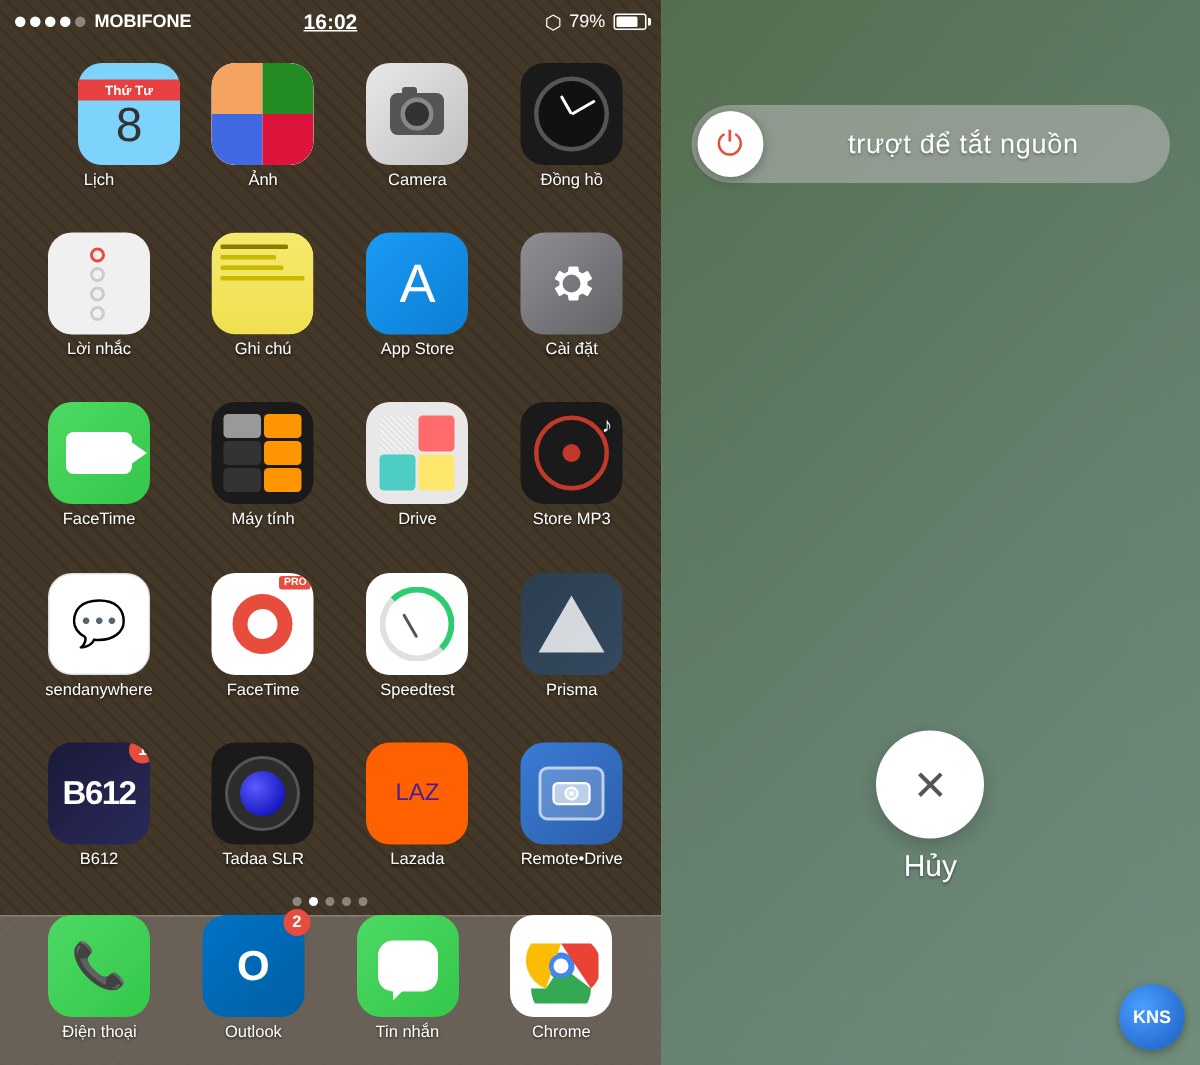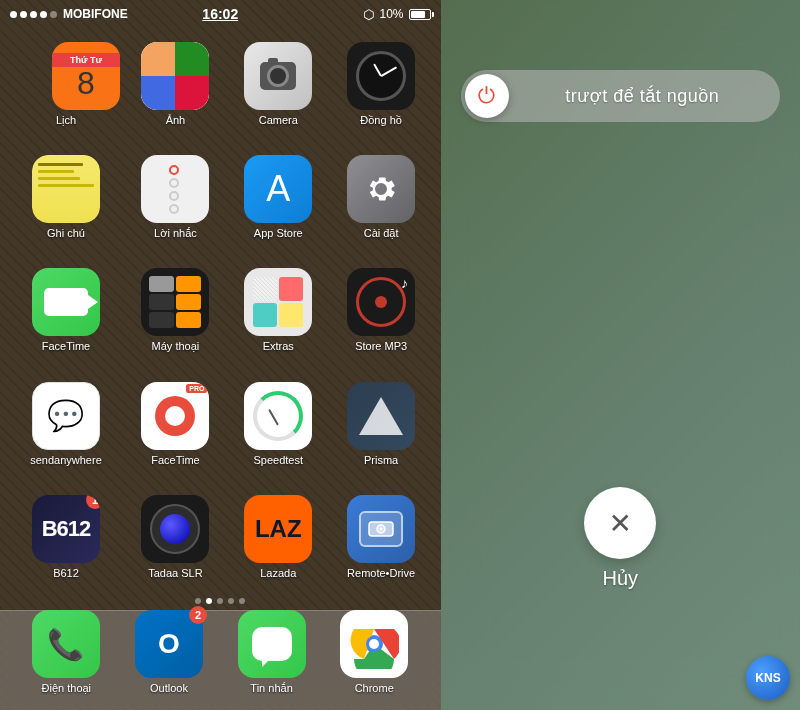--- a/index.html
+++ b/index.html
@@ -141,21 +141,21 @@
     .app-label {
       color: white;
       font-size: 11px;
       text-align: center;
       text-shadow: 0 1px 2px rgba(0,0,0,0.8);
       line-height: 1.2;
     }
 
     
     .app-calendar {
-      background: #f97316;
+      background: #7dd3fc;
       flex-direction: column;
       font-size: 10px;
       margin-left: 40px;
     }
     .app-calendar .cal-header {
       background: #e84040;
       color: white;
       font-size: 9px;
       width: 100%;
       text-align: center;
@@ -435,23 +435,23 @@
     }
     .tadaa-ball {
       width: 30px;
       height: 30px;
       border-radius: 50%;
       background: radial-gradient(circle at 35% 35%, #5a5aff, #0000aa);
     }
 
     .app-lazada { background: #ff6000; }
     .lazada-text {
-      color: #0f172a;
-      font-size: 24px;
-      font-weight: bold;
+      color: #4c1d95;
+      font-size: 16px;
+      font-weight: normal;
     }
 
     .app-remotedrive { background: linear-gradient(135deg, #3a7bd5, #2c5faa); }
     .rd-icon {
       width: 44px;
       height: 36px;
       background: rgba(255,255,255,0.2);
       border-radius: 6px;
       border: 2px solid rgba(255,255,255,0.6);
       display: flex;
@@ -715,21 +715,21 @@
         <div class="status-dot"></div>
         <div class="status-dot"></div>
         <div class="status-dot"></div>
         <div class="status-dot" style="background:rgba(255,255,255,0.4)"></div>
       </div>
       <span class="status-carrier">MOBIFONE</span>
     </div>
     <div class="status-time">16:02</div>
     <div class="status-right">
       <span style="font-size:13px">⬡</span>
-      <span style="font-size:12px;color:white">10%</span>
+      <span style="font-size:12px;color:white">79%</span>
       <div class="battery-icon">
         <div class="battery-fill"></div>
       </div>
     </div>
   </div>
 
   <div class="app-grid">
 
     <div class="app-item">
       <div class="app-icon app-calendar">
@@ -762,51 +762,51 @@
       <div class="app-icon app-clock">
         <div class="clock-face">
           <div class="clock-hand-h"></div>
           <div class="clock-hand-m"></div>
         </div>
       </div>
       <span class="app-label">Đồng hồ</span>
     </div>
 
     <div class="app-item">
+      <div class="app-icon" style="background:#f0f0f0;flex-direction:column;gap:3px;padding:6px">
+        <div style="display:flex;gap:3px;align-items:center">
+          <div style="width:10px;height:10px;border-radius:50%;border:2px solid #e74c3c"></div>
+          <div style="flex:1;height:3px;background:#ccc;border-radius:1px"></div>
+        </div>
+        <div style="display:flex;gap:3px;align-items:center">
+          <div style="width:10px;height:10px;border-radius:50%;border:2px solid #ccc"></div>
+          <div style="flex:1;height:3px;background:#ccc;border-radius:1px"></div>
+        </div>
+        <div style="display:flex;gap:3px;align-items:center">
+          <div style="width:10px;height:10px;border-radius:50%;border:2px solid #ccc"></div>
+          <div style="flex:1;height:3px;background:#ccc;border-radius:1px"></div>
+        </div>
+        <div style="display:flex;gap:3px;align-items:center">
+          <div style="width:10px;height:10px;border-radius:50%;border:2px solid #ccc"></div>
+          <div style="flex:1;height:3px;background:#ccc;border-radius:1px"></div>
+        </div>
+      </div>
+      <span class="app-label">Lời nhắc</span>
+    </div>
+
+    <div class="app-item">
       <div class="app-icon" style="padding:0;overflow:hidden">
         <div class="notes-inner">
           <div class="note-line"></div>
           <div class="note-line"></div>
           <div class="note-line"></div>
           <div class="note-line"></div>
         </div>
       </div>
       <span class="app-label">Ghi chú</span>
-    </div>
-
-    <div class="app-item">
-      <div class="app-icon" style="background:#f0f0f0;flex-direction:column;gap:3px;padding:6px">
-        <div style="display:flex;gap:3px;align-items:center">
-          <div style="width:10px;height:10px;border-radius:50%;border:2px solid #e74c3c"></div>
-          <div style="flex:1;height:3px;background:#ccc;border-radius:1px"></div>
-        </div>
-        <div style="display:flex;gap:3px;align-items:center">
-          <div style="width:10px;height:10px;border-radius:50%;border:2px solid #ccc"></div>
-          <div style="flex:1;height:3px;background:#ccc;border-radius:1px"></div>
-        </div>
-        <div style="display:flex;gap:3px;align-items:center">
-          <div style="width:10px;height:10px;border-radius:50%;border:2px solid #ccc"></div>
-          <div style="flex:1;height:3px;background:#ccc;border-radius:1px"></div>
-        </div>
-        <div style="display:flex;gap:3px;align-items:center">
-          <div style="width:10px;height:10px;border-radius:50%;border:2px solid #ccc"></div>
-          <div style="flex:1;height:3px;background:#ccc;border-radius:1px"></div>
-        </div>
-      </div>
-      <span class="app-label">Lời nhắc</span>
     </div>
 
     <div class="app-item">
       <div class="app-icon app-appstore">
         <span class="appstore-icon">A</span>
       </div>
       <span class="app-label">App Store</span>
     </div>
 
     <div class="app-item">
@@ -829,33 +829,33 @@
       <div class="app-icon app-calculator">
         <div class="calc-grid">
           <div class="calc-btn light"></div>
           <div class="calc-btn orange"></div>
           <div class="calc-btn"></div>
           <div class="calc-btn orange"></div>
           <div class="calc-btn"></div>
           <div class="calc-btn orange"></div>
         </div>
       </div>
-      <span class="app-label">Máy thoại</span>
+      <span class="app-label">Máy tính</span>
     </div>
 
     <div class="app-item">
       <div class="app-icon" style="background:#e8e8e8;padding:6px">
         <div class="extras-grid">
           <div class="ext-cell" style="background:#f0f0f0;background-image:repeating-linear-gradient(45deg,#ddd 0,#ddd 1px,transparent 0,transparent 50%);background-size:4px 4px"></div>
           <div class="ext-cell" style="background:#ff6b6b"></div>
           <div class="ext-cell" style="background:#4ecdc4"></div>
           <div class="ext-cell" style="background:#ffe66d"></div>
         </div>
       </div>
-      <span class="app-label">Extras</span>
+      <span class="app-label">Drive</span>
     </div>
 
     <div class="app-item">
       <div class="app-icon app-zingmp3">
         <div class="zing-inner">
           <div class="zing-center"></div>
           <span class="zing-note">♪</span>
         </div>
       </div>
       <span class="app-label">Store MP3</span>

